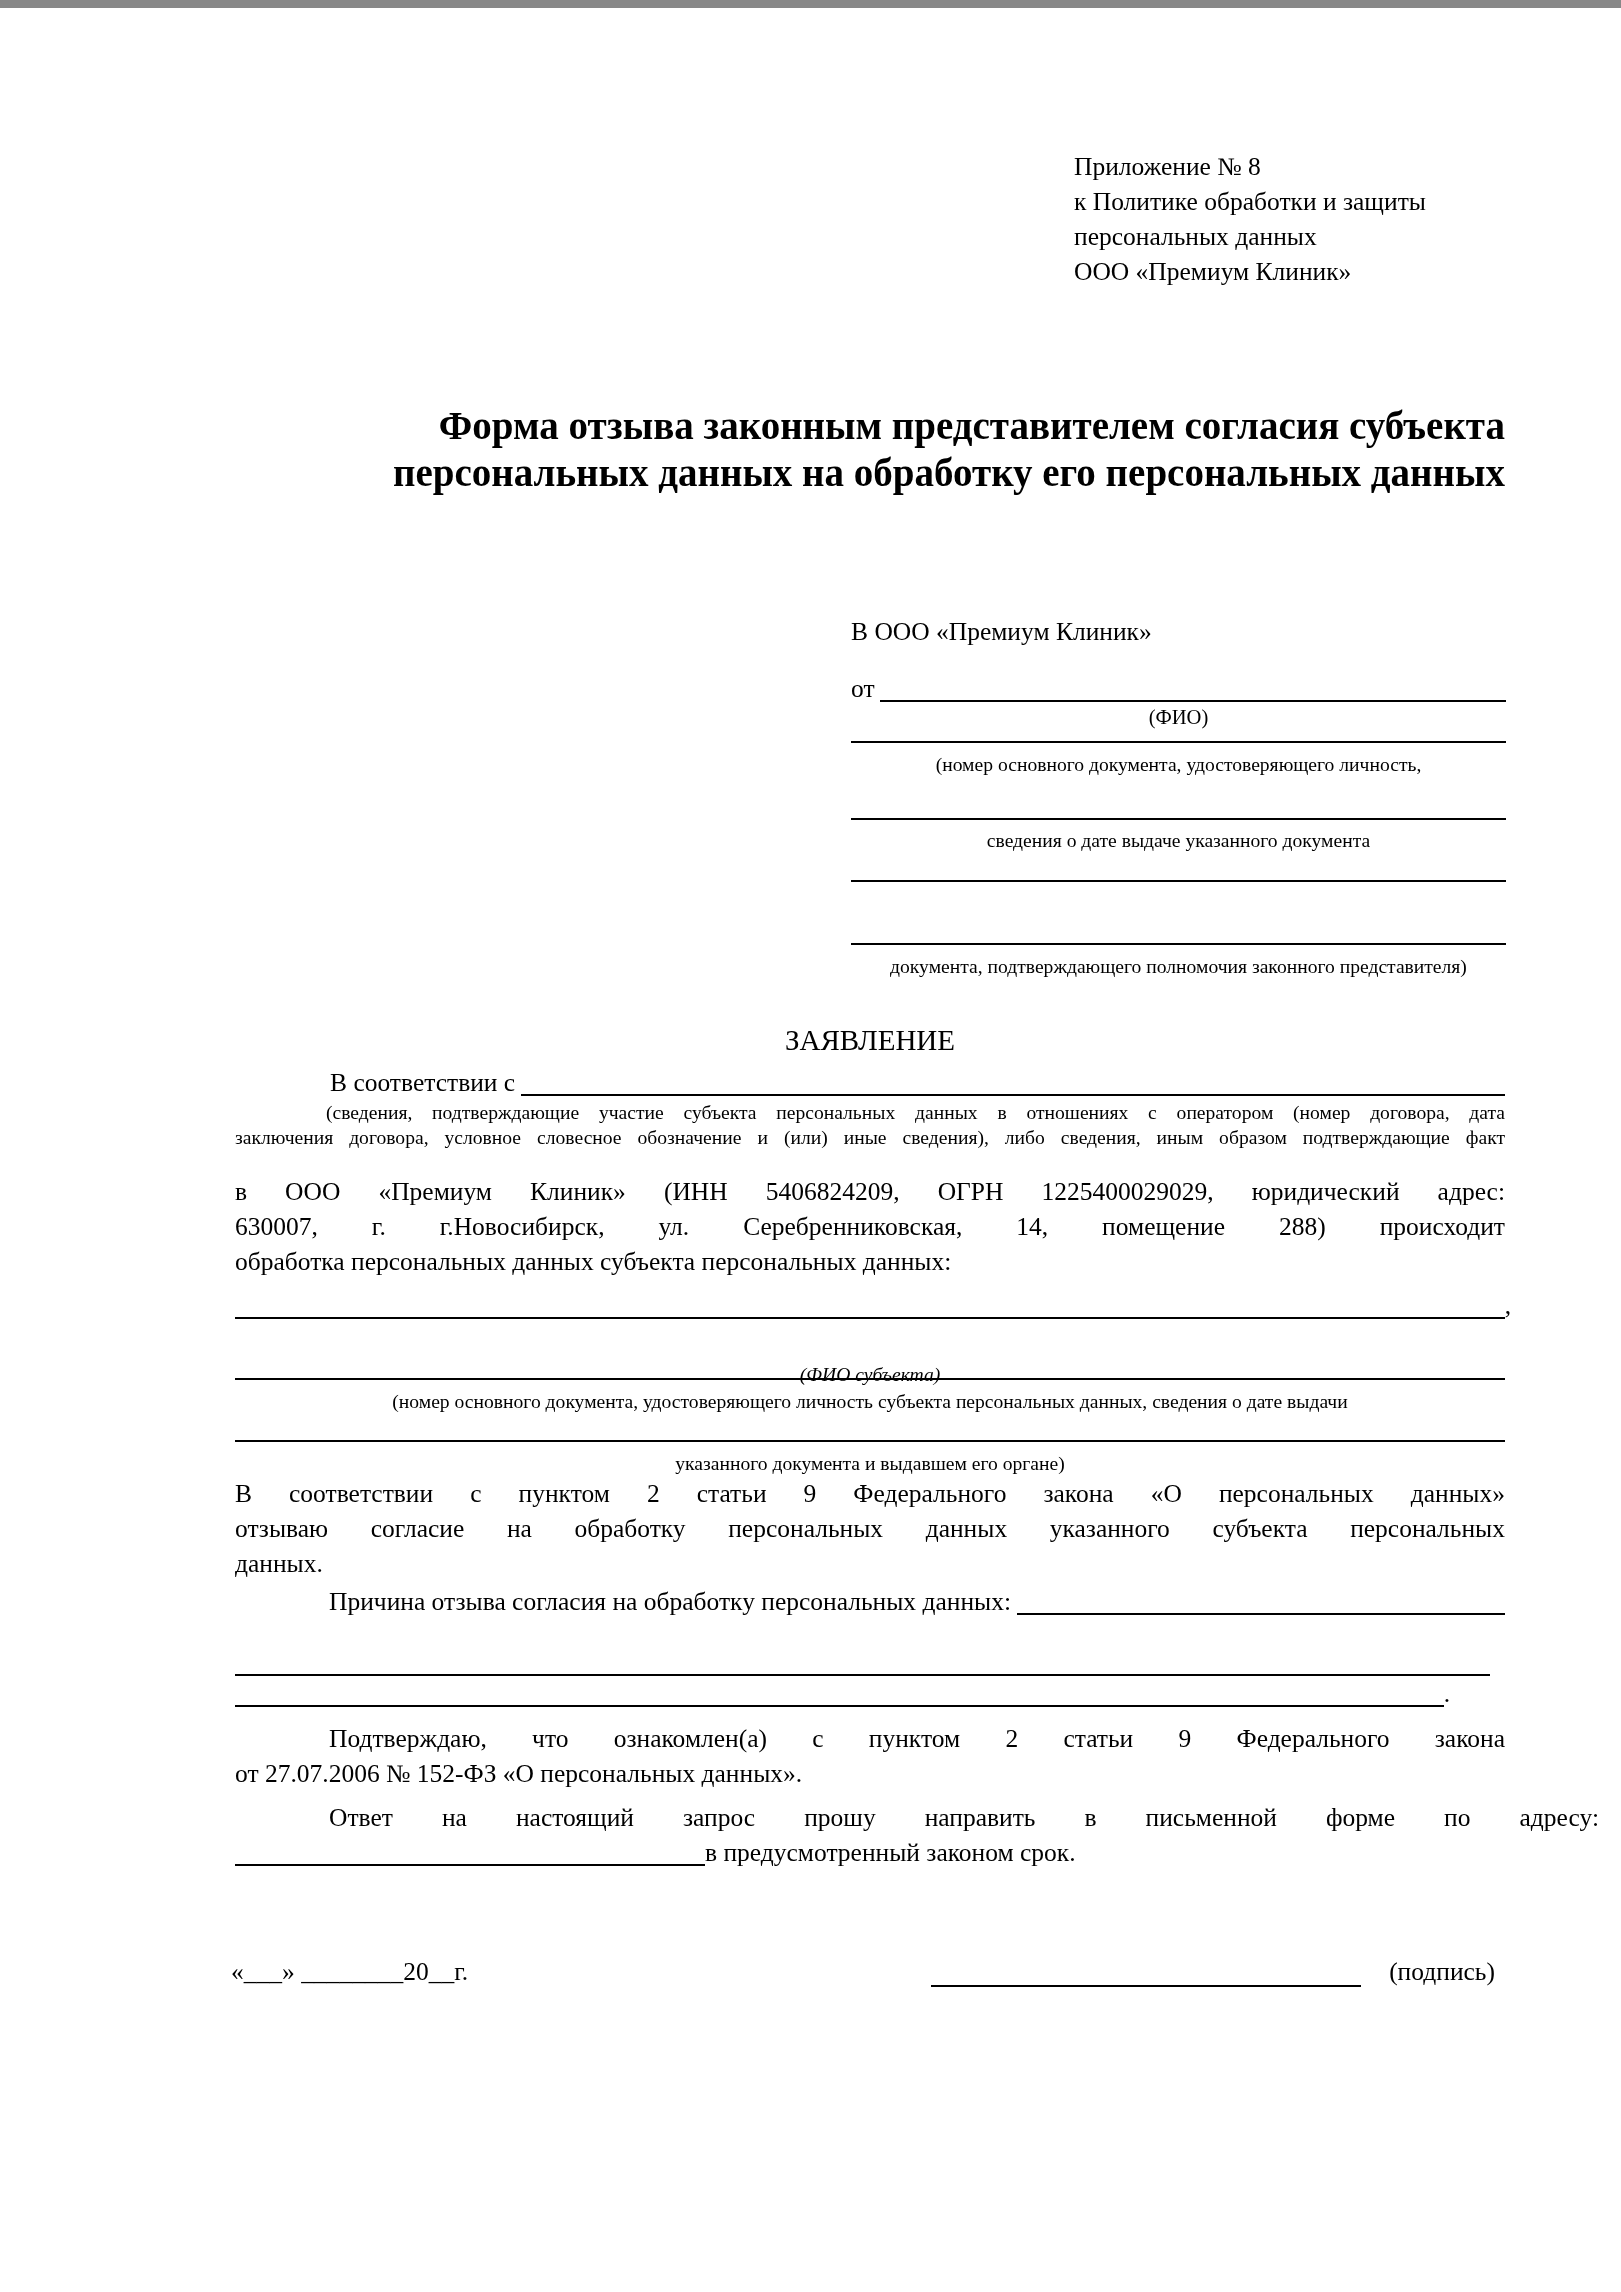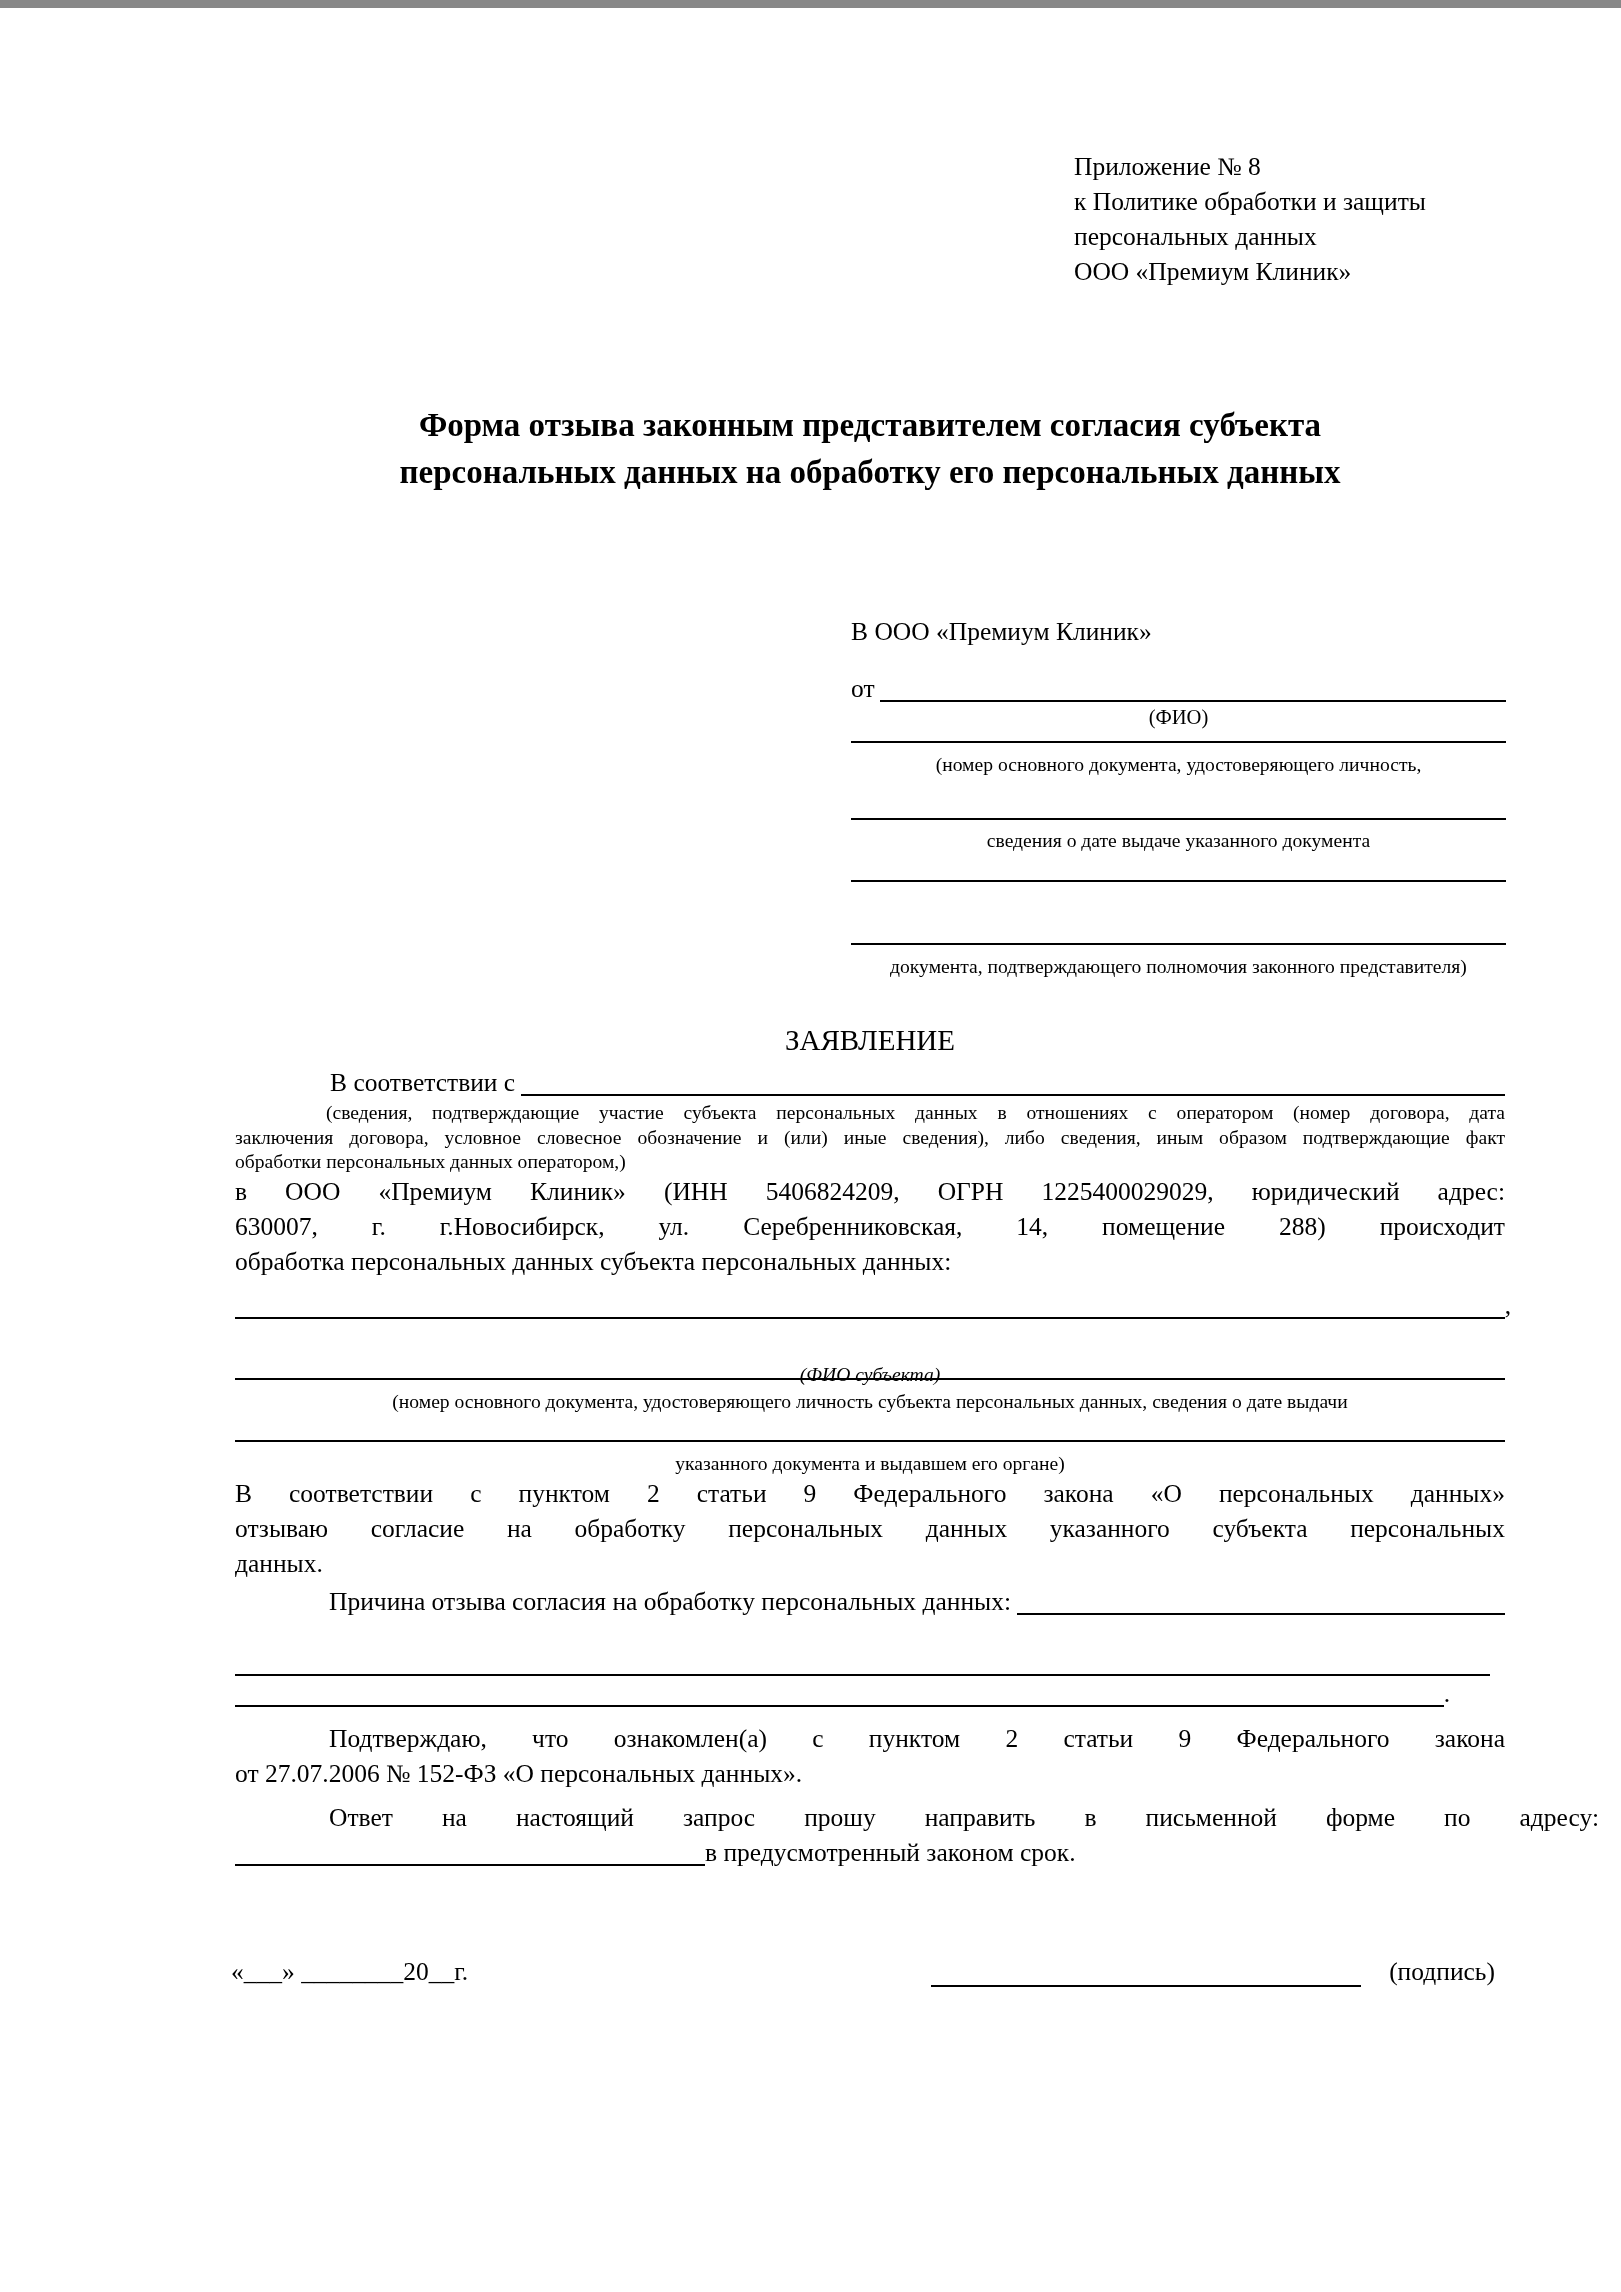--- a/index.html
+++ b/index.html
@@ -30,23 +30,23 @@
   .fill.tight { margin-left: 0; }
   .lead-fill {
     flex: 0 0 auto;
     width: 470px;
     border-bottom: 2.9px solid #000;
     margin: 0 0 3.9px 0;
   }
   .rule { height: 0; border-top: 2.9px solid #000; }
   .doc-title {
     font-weight: bold;
-    font-size: 33px;
+    font-size: 39px;
     line-height: 47px;
-    text-align: center;
+    text-align: right;
   }
   .heading-text { font-size: 29px; line-height: 39px; }
   .caption { font-size: 19.6px; line-height: 23.5px; text-align: center; }
   .fio-caption { font-size: 20.6px; line-height: 23.5px; text-align: center; }
   .tail-char { flex: 0 0 auto; }
 </style>
 </head>
 <body>
 
 <div class="page">
@@ -85,21 +85,20 @@
   <div class="abs heading-text center" style="left:235px; top:1013px; width:1270px;">ЗАЯВЛЕНИЕ</div>
 
   <div class="abs body-text row" style="left:330px; top:1057px; width:1175px; height:35px;">
     <span>В соответствии с</span>
     <span class="fill"></span>
   </div>
 
   <div class="abs small-text" style="left:235px; top:1093px; width:1270px;">
     <div class="jl indent-sm">(сведения, подтверждающие участие субъекта персональных данных в отношениях с оператором (номер договора, дата</div>
     <div class="jl">заключения договора, условное словесное обозначение и (или) иные сведения), либо сведения, иным образом подтверждающие факт</div>
-    <div class="jl-last">обработки персональных данных оператором,)</div>
   </div>
 
   <div class="abs body-text" style="left:235px; top:1166px; width:1270px;">
     <div class="jl">в ООО «Премиум Клиник» (ИНН 5406824209, ОГРН 1225400029029, юридический адрес:</div>
     <div class="jl">630007, г. г.Новосибирск, ул. Серебренниковская, 14, помещение 288) происходит</div>
     <div class="jl-last">обработка персональных данных субъекта персональных данных:</div>
   </div>
 
   <div class="abs body-text row" style="left:235px; top:1280px; width:1276px; height:35px;">
     <span class="fill tight"></span>

